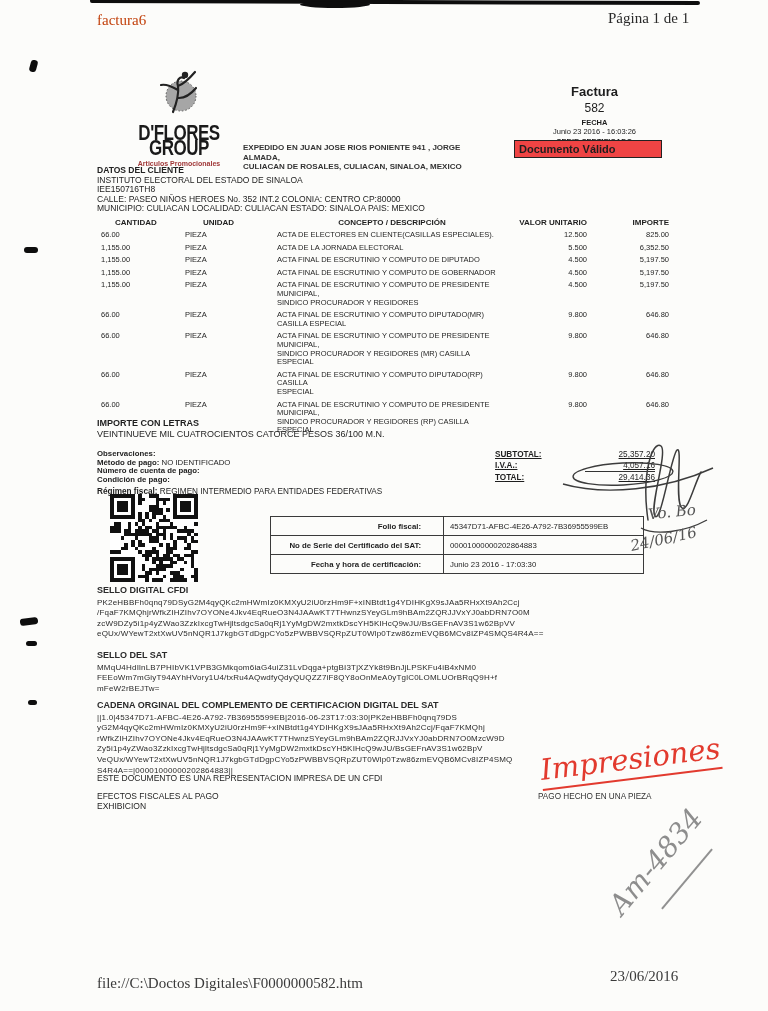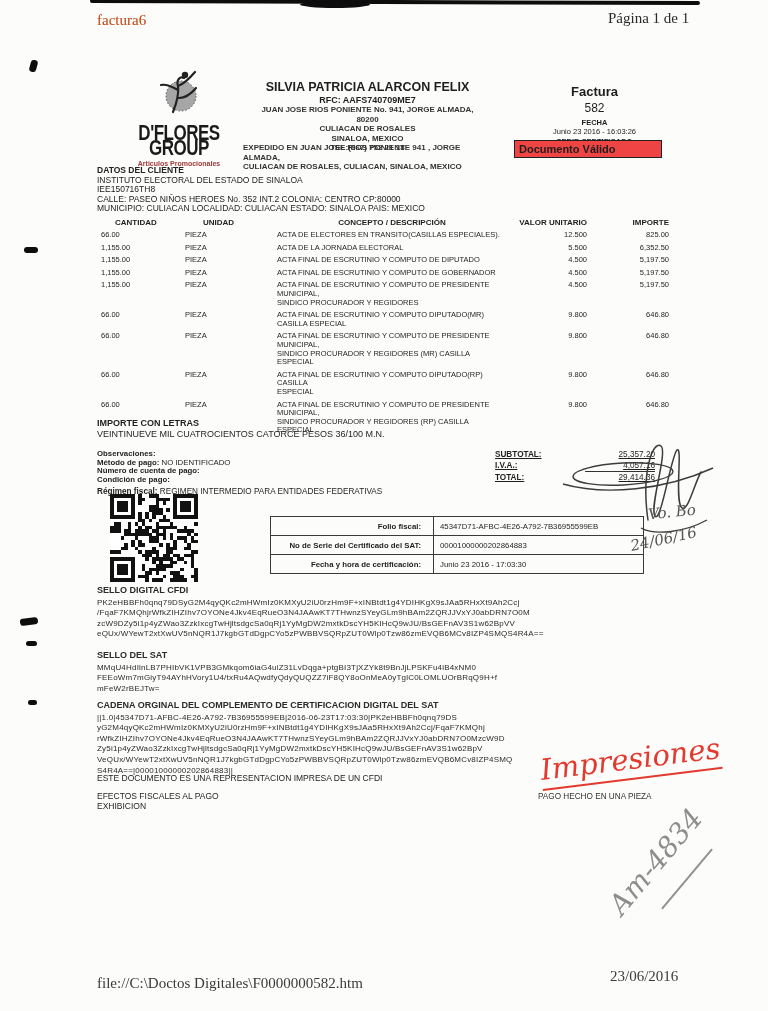--- a/index.html
+++ b/index.html
@@ -71,21 +71,21 @@
   .regimen{left:97px;top:487px;font-size:8.2px;}
 
   
   .qr{left:110px;top:494px;width:88px;height:88px;}
   .qr svg{width:100%;height:100%;}
 
   
   .cert{left:270px;top:516px;width:372px;border:1px solid #3a3a3a;border-collapse:collapse;}
   .cert-row{display:flex;border-bottom:1px solid #3a3a3a;}
   .cert-row:last-child{border-bottom:none;}
-  .cert-label{width:148px;text-align:right;font-weight:bold;font-size:7.8px;padding:5px 12px 4px 2px;border-right:1px solid #3a3a3a;}
+  .cert-label{width:148px;text-align:right;font-weight:bold;font-size:7.8px;padding:5px 22px 4px 2px;border-right:1px solid #3a3a3a;}
   .cert-value{flex:1;font-size:7.8px;padding:5px 0 4px 6px;}
 
   
   .sello{left:97px;top:0;width:500px;font-size:8px;line-height:10.6px;color:#2a2a2a;letter-spacing:0.2px;}
   .sello .lbl{font-size:9px;font-weight:bold;letter-spacing:0;margin-bottom:2px;}
   .s-cfdi{top:585px;}
   .s-sat{top:650px;}
   .s-cad{top:700px;}
 
   .note1{left:97px;top:773px;font-size:8.5px;}
@@ -124,28 +124,20 @@
         <circle cx="30" cy="28" r="15" fill="none" stroke="#555" stroke-width="1" stroke-dasharray="1.5,2"></circle>
         <path d="M22 44 C26 34 28 26 27 18 M27 18 C25 12 29 8 33 10 M27 18 C33 16 38 11 44 4 M27 22 C20 18 14 16 10 17 M28 30 C34 30 40 26 45 20" fill="none" stroke="#222" stroke-width="2.2" stroke-linecap="round"></path>
         <circle cx="34" cy="7" r="3.2" fill="#222"></circle>
       </svg>
     </div>
     <div class="logo-name">D'FLORES</div>
     <div class="logo-name">GROUP</div>
     <div class="logo-tag">Articulos Promocionales</div>
   </div>
 
-  <div class="abs issuer">
-    <div class="issuer-name">SILVIA PATRICIA ALARCON FELIX</div>
-    <div class="issuer-rfc">RFC: AAFS740709ME7</div>
-    <div class="issuer-line">JUAN JOSE RIOS PONIENTE No. 941, JORGE ALMADA, 80200</div>
-    <div class="issuer-line">CULIACAN DE ROSALES</div>
-    <div class="issuer-line">SINALOA, MEXICO</div>
-    <div class="issuer-line">TEL:(667) 752 21 18</div>
-  </div>
   <div class="abs expedido">
     <div>EXPEDIDO EN JUAN JOSE RIOS PONIENTE 941 , JORGE ALMADA,</div>
     <div>CULIACAN DE ROSALES, CULIACAN, SINALOA, MEXICO</div>
   </div>
 
   <div class="abs fmeta">
     <div class="t1">Factura</div>
     <div class="t2">582</div>
     <div class="t3">FECHA</div>
     <div class="t4">Junio 23 2016 - 16:03:26</div>
@@ -167,21 +159,21 @@
       <div class="h0">CANTIDAD</div>
       <div class="h1">UNIDAD</div>
       <div class="h2">CONCEPTO / DESCRIPCIÓN</div>
       <div class="h3">VALOR UNITARIO</div>
       <div class="h4">IMPORTE</div>
     </div>
     <div id="items-rows">
         <div class="item-row">
           <div class="c0">66.00</div>
           <div class="c1">PIEZA</div>
-          <div class="c2">ACTA DE ELECTORES EN TRANSITO(CASILLAS ESPECIALES).</div>
+          <div class="c2">ACTA DE ELECTORES EN CLIENTE(CASILLAS ESPECIALES).</div>
           <div class="c3">12.500</div>
           <div class="c4">825.00</div>
         </div>
         <div class="item-row">
           <div class="c0">1,155.00</div>
           <div class="c1">PIEZA</div>
           <div class="c2">ACTA DE LA JORNADA ELECTORAL</div>
           <div class="c3">5.500</div>
           <div class="c4">6,352.50</div>
         </div>

